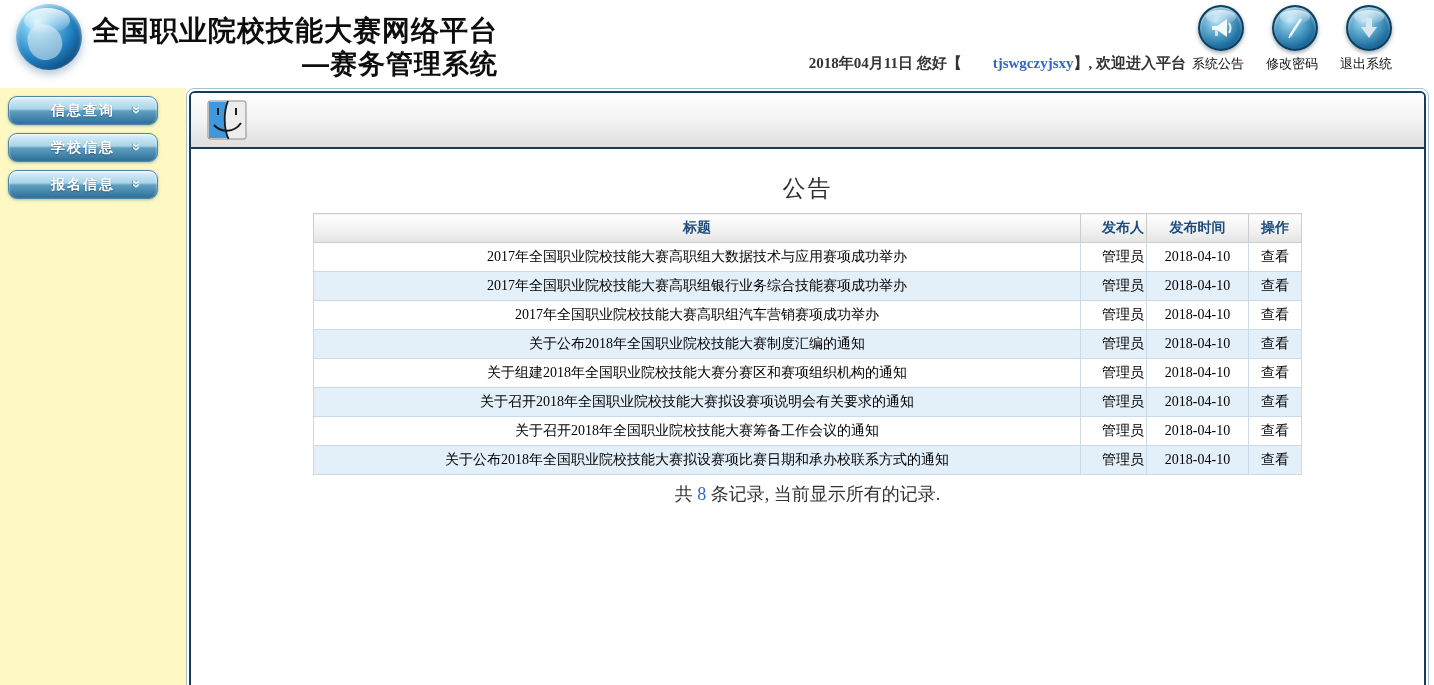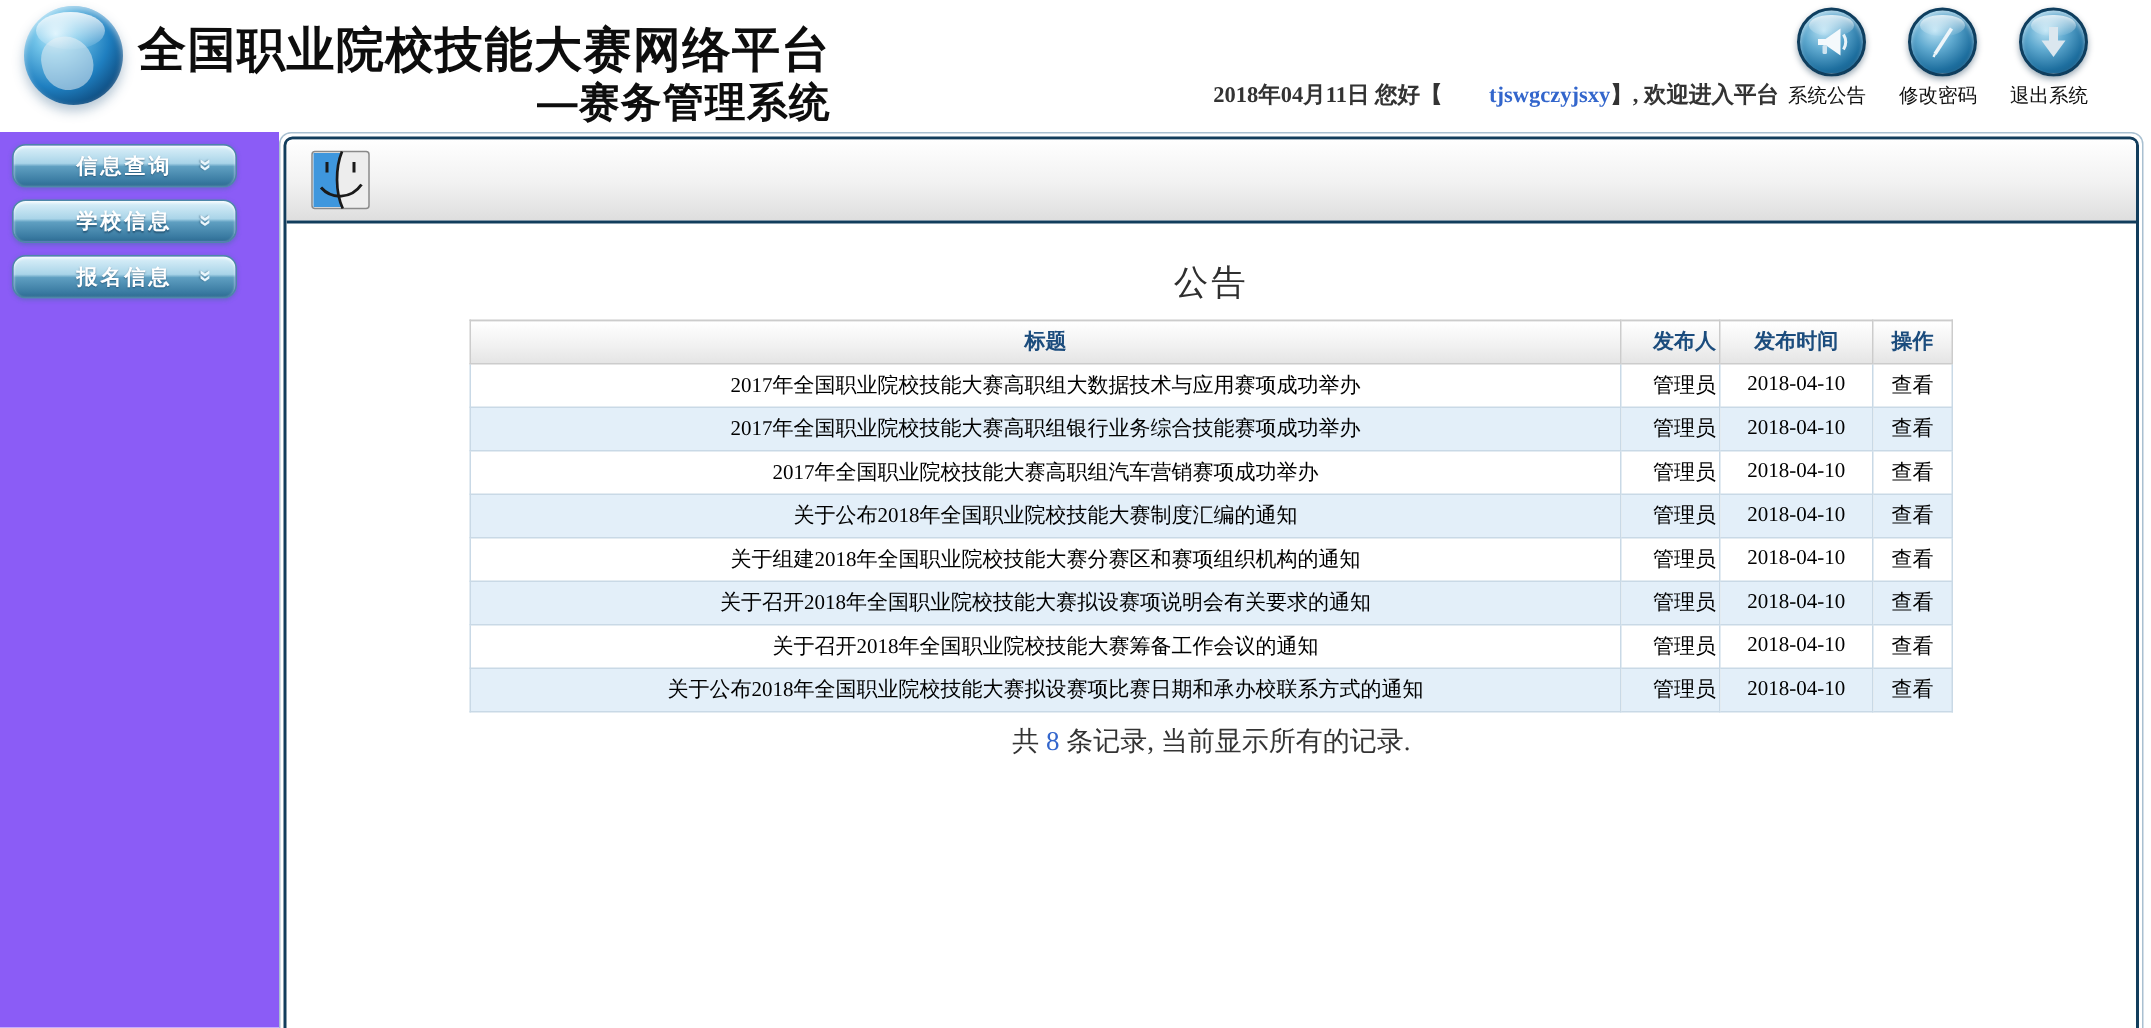--- a/index.html
+++ b/index.html
@@ -10,38 +10,38 @@
   .header { position:relative; width:100%; height:88px; background:#ffffff; }
   .globe { position:absolute; left:16px; top:4px; width:66px; height:66px; border-radius:50%;
     background:radial-gradient(circle at 32% 28%, #cdeefc 0%, #6fc2e8 22%, #1f7fc0 55%, #0a3e6e 85%, #062c50 100%);
     box-shadow:0 4px 8px rgba(40,90,130,.35), inset 0 2px 4px rgba(255,255,255,.6); }
   .globe::after { content:""; position:absolute; left:12%; top:6%; width:70%; height:38%;
     border-radius:50%; background:linear-gradient(rgba(255,255,255,.85), rgba(255,255,255,.05)); }
   .globe .land { position:absolute; left:18%; top:30%; width:52%; height:55%; border-radius:46% 60% 50% 55%;
     background:rgba(225,235,240,.55); transform:rotate(-12deg); }
   .title-block { position:absolute; left:92px; top:14px; line-height:1.2;
     color:#0d0d0d; font-weight:700; letter-spacing:1px; }
-  .title-line1 { font-size:32px; }
+  .title-line1 { font-size:28px; }
   .title-line2 { font-size:27px; text-align:right; }
   .greeting { position:absolute; top:54px; right:248px; font-size:15px; font-weight:700;
     color:#333333; font-family:"Liberation Serif","DejaVu Serif",serif; white-space:nowrap; }
   .greeting .user { color:#3366cc;margin-left:31px; }
   .header-actions { position:absolute; top:5px; right:42px; display:flex; gap:20px; }
   .action-item { display:flex; flex-direction:column; align-items:flex-end; width:54px; cursor:pointer; }
   .action-circle { position:relative; width:46px; height:46px; border-radius:50%;
     background:radial-gradient(circle at 38% 32%, #b9e2f4 0%, #5fa9cf 34%, #1e6f9f 68%, #0d4a73 100%);
     border:2px solid #0f3e5e; box-shadow:0 2px 4px rgba(0,40,70,.4), inset 0 2px 3px rgba(255,255,255,.55);
     display:flex; align-items:center; justify-content:center; }
   .action-circle::after { content:""; position:absolute; left:15%; top:6%; width:70%; height:34%;
     border-radius:50%; background:linear-gradient(rgba(255,255,255,.75), rgba(255,255,255,.05)); }
   .action-label { margin-top:4px; font-size:13px; color:#111;
     font-family:"Liberation Serif","DejaVu Serif",serif; white-space:nowrap; }
 
   
-  .sidebar { position:absolute; left:0; top:88px; width:186px; height:597px; background:#8b5cf6; }
+  .sidebar { position:absolute; left:0; top:88px; width:186px; height:597px; background:#fef9c3; }
   .side-btn { position:relative; width:150px; height:29px; margin:8px 0 6px 8px; border-radius:9px;
     border:1px solid #4d86a8; cursor:pointer;
     background:linear-gradient(#ddf1fa 0%, #a9d4e8 44%, #5f9fc1 52%, #3a7ba2 88%, #2e6c93 100%);
     box-shadow:inset 0 1px 2px rgba(255,255,255,.9), 0 1px 3px rgba(60,110,150,.45);
     display:flex; align-items:center; justify-content:center; }
   .side-btn .btn-label { color:#ffffff; font-size:14px; font-weight:700; letter-spacing:2px;
     text-shadow:0 1px 1px rgba(20,60,90,.6); }
   .side-btn .chevron { position:absolute; right:16px; top:50%; color:#eaf6fc; font-size:15px; font-weight:700;
     transform:translateY(-56%) rotate(90deg); text-shadow:0 1px 1px rgba(20,60,90,.5); }
 

